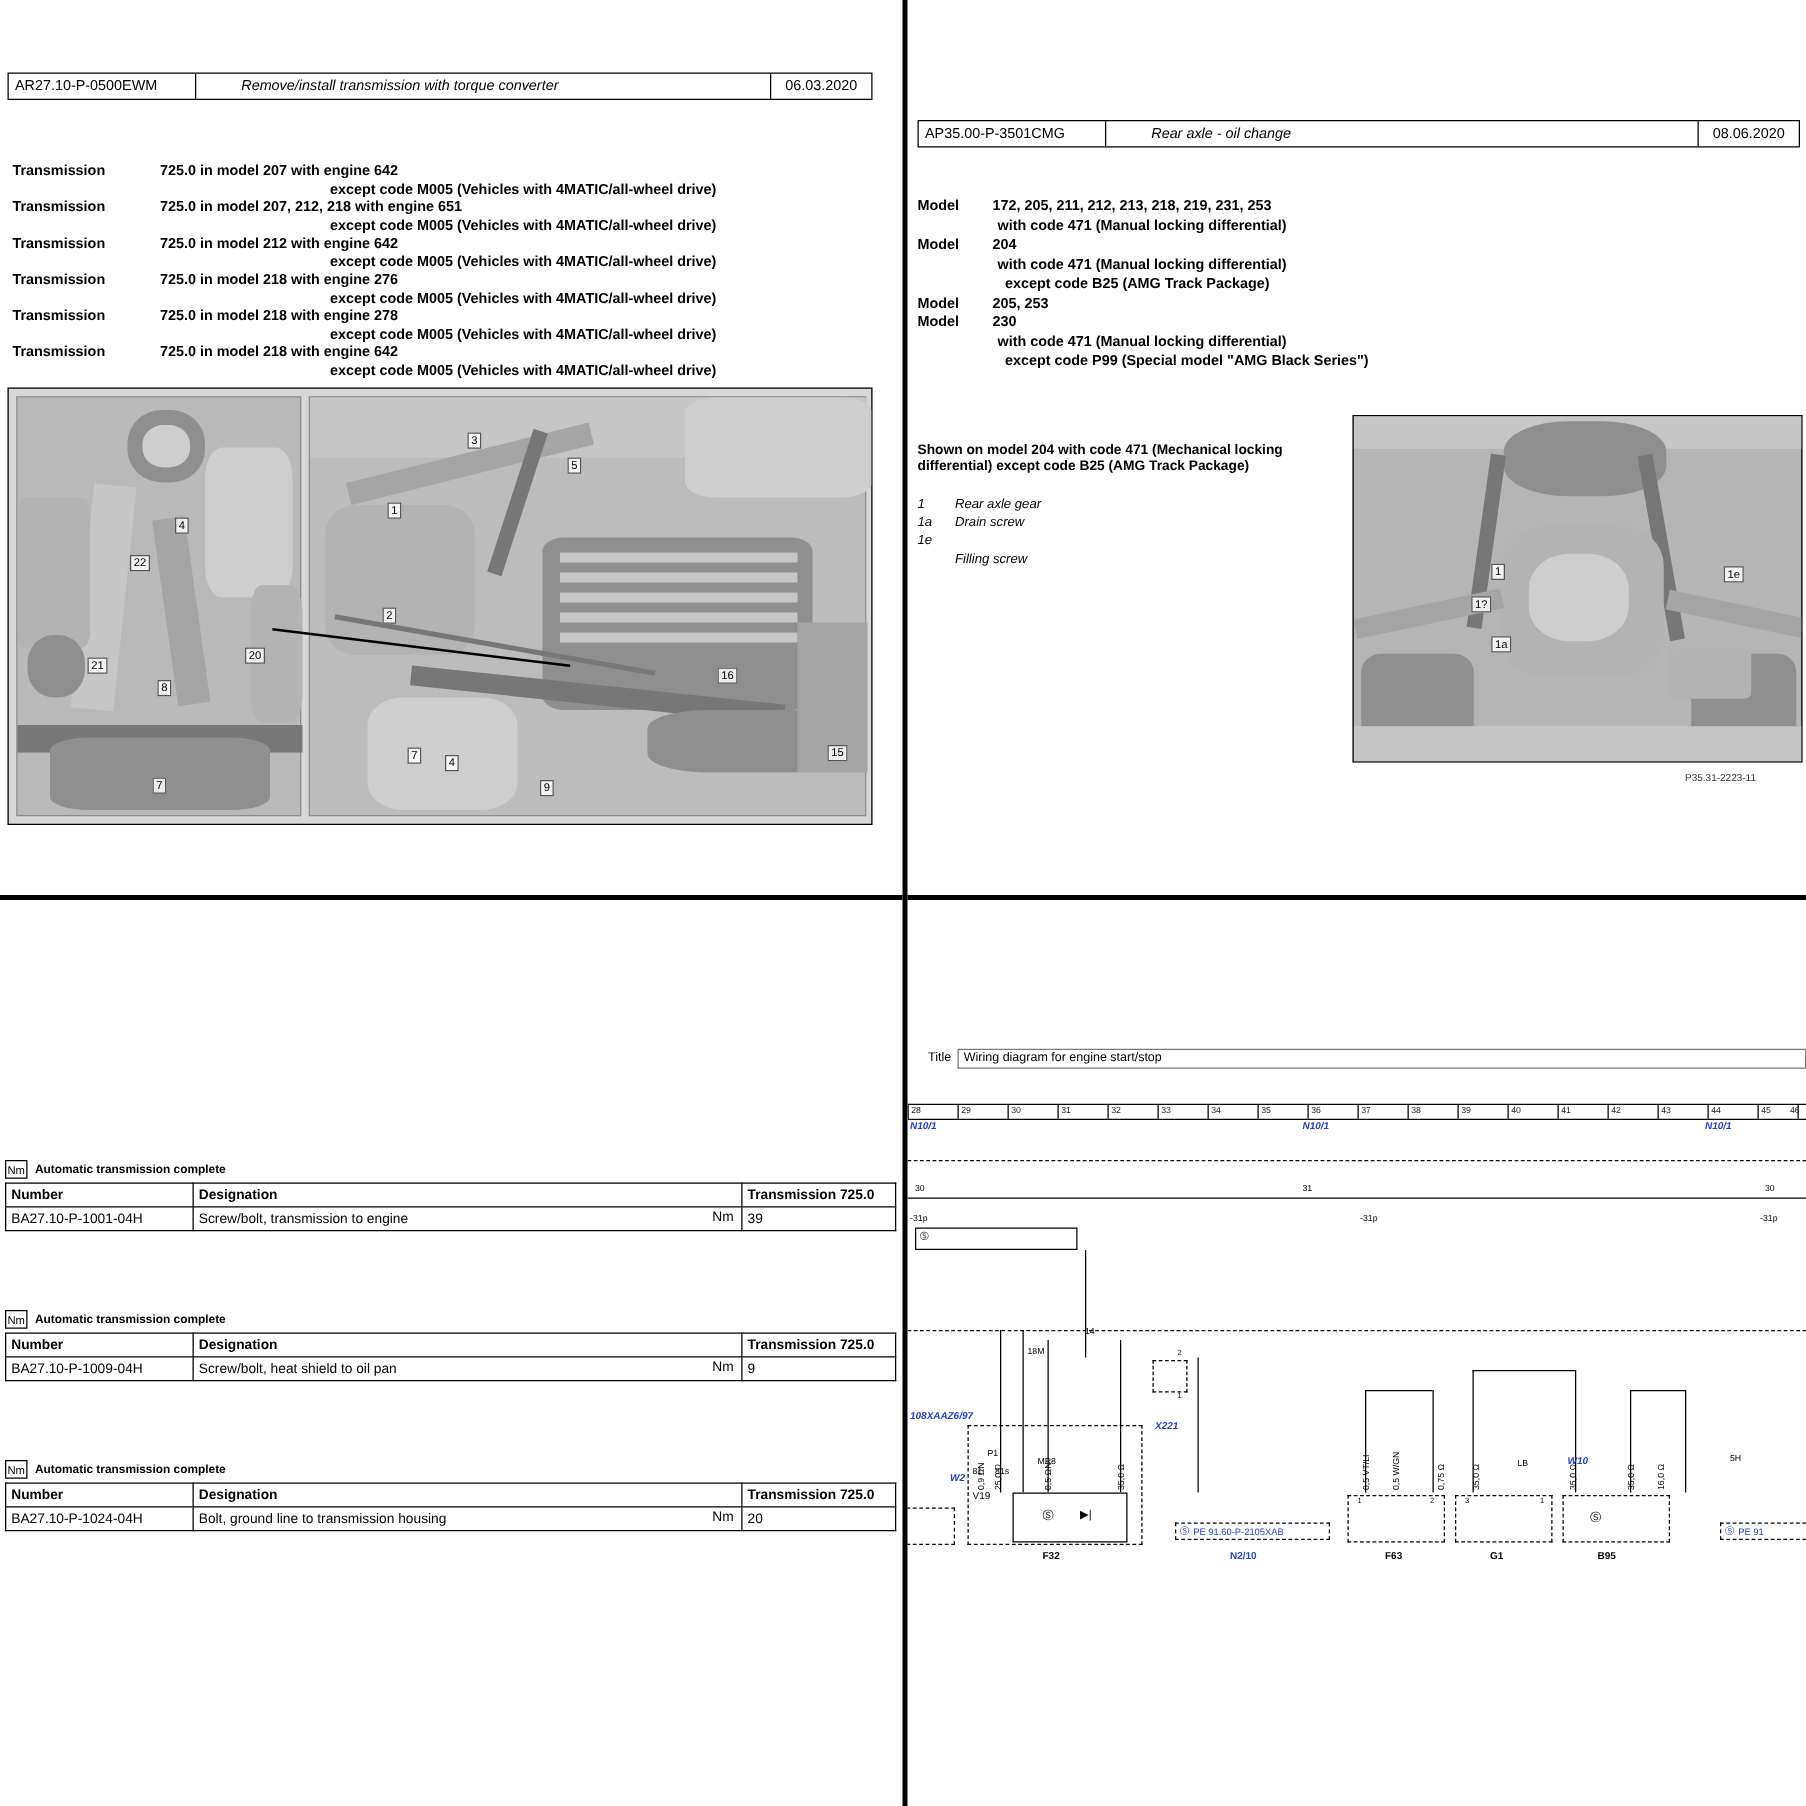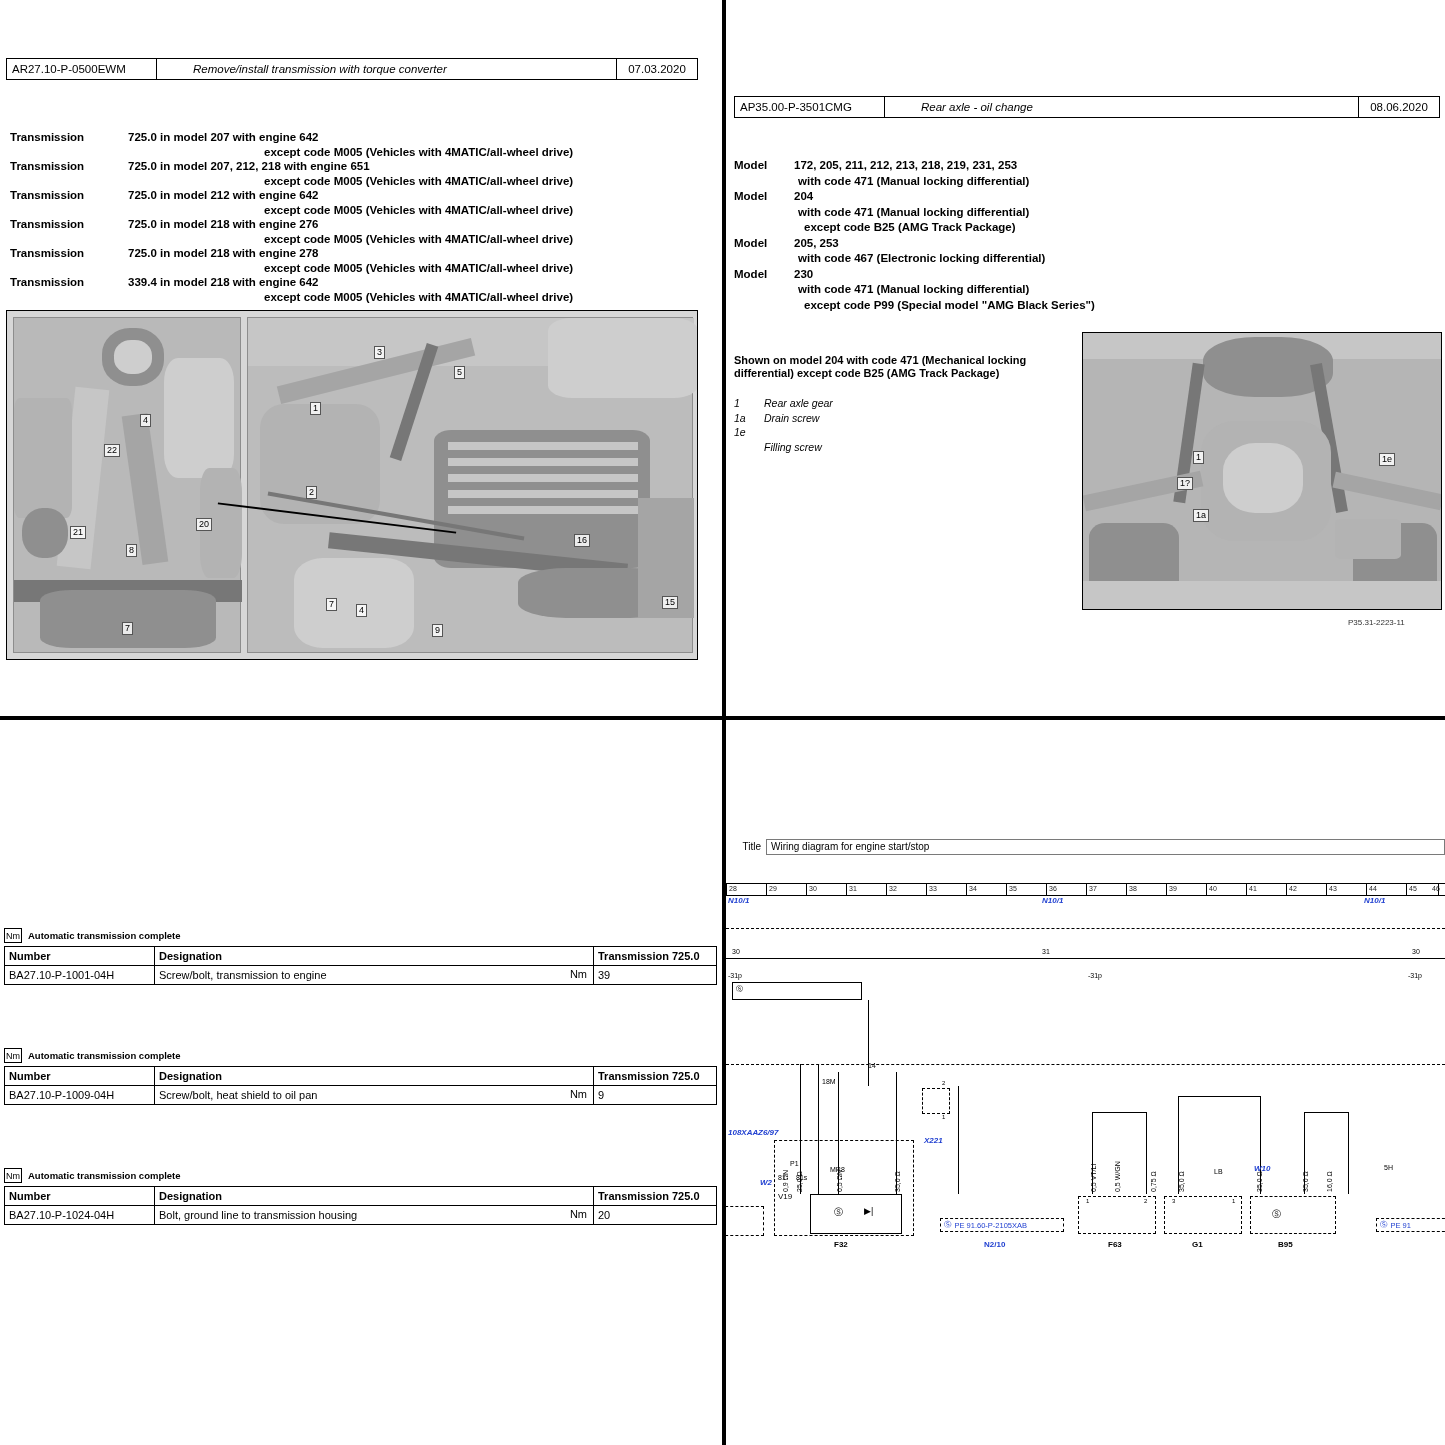--- a/index.html
+++ b/index.html
@@ -126,21 +126,21 @@
 </style>
 </head>
 <body>
 
 <div class="quad q-tl">
 
   <div style="position:absolute;left:6px;top:58px;width:692px;">
     <div class="doc-head">
       <div class="cell c-id">AR27.10-P-0500EWM</div>
       <div class="cell c-title">Remove/install transmission with torque converter</div>
-      <div class="cell c-date">07.03.2020</div>
+      <div class="cell c-date">06.03.2020</div>
     </div>
   </div>
 
   <div class="spec-list" style="position:absolute;left:0;top:112px;width:700px;">
     <div class="spec-row">
       <div class="lbl">Transmission</div>
       <div class="val">725.0 in model 207 with engine 642</div>
     </div>
     <div class="spec-sub">except code M005 (Vehicles with 4MATIC/all-wheel drive)</div>
 
@@ -163,21 +163,21 @@
     <div class="spec-sub">except code M005 (Vehicles with 4MATIC/all-wheel drive)</div>
 
     <div class="spec-row">
       <div class="lbl">Transmission</div>
       <div class="val">725.0 in model 218 with engine 278</div>
     </div>
     <div class="spec-sub">except code M005 (Vehicles with 4MATIC/all-wheel drive)</div>
 
     <div class="spec-row">
       <div class="lbl">Transmission</div>
-      <div class="val">339.4 in model 218 with engine 642</div>
+      <div class="val">725.0 in model 218 with engine 642</div>
     </div>
     <div class="spec-sub">except code M005 (Vehicles with 4MATIC/all-wheel drive)</div>
   </div>
 
   <div class="figure" style="left:6px;top:310px;width:692px;height:350px;position:absolute;">
 
     <div class="sub" style="left:6px;top:6px;width:228px;height:336px;background:#b9b9b9;">
       <div class="blobs">
         <div class="blob d" style="left:88px;top:10px;width:62px;height:58px;"></div>
         <div class="blob l" style="left:100px;top:22px;width:38px;height:34px;"></div>
@@ -253,21 +253,20 @@
       <div class="lbl">Model</div>
       <div class="val">204</div>
     </div>
     <div class="model-sub" style="padding-left:64px;">with code 471 (Manual locking differential)</div>
     <div class="model-sub" style="padding-left:70px;">except code B25 (AMG Track Package)</div>
 
     <div class="model-row">
       <div class="lbl">Model</div>
       <div class="val">205, 253</div>
     </div>
-    <div class="model-sub" style="padding-left:64px;">with code 467 (Electronic locking differential)</div>
 
     <div class="model-row">
       <div class="lbl">Model</div>
       <div class="val">230</div>
     </div>
     <div class="model-sub" style="padding-left:64px;">with code 471 (Manual locking differential)</div>
     <div class="model-sub" style="padding-left:70px;">except code P99 (Special model "AMG Black Series")</div>
   </div>
 
   <div style="position:absolute;left:8px;top:354px;width:340px;">

